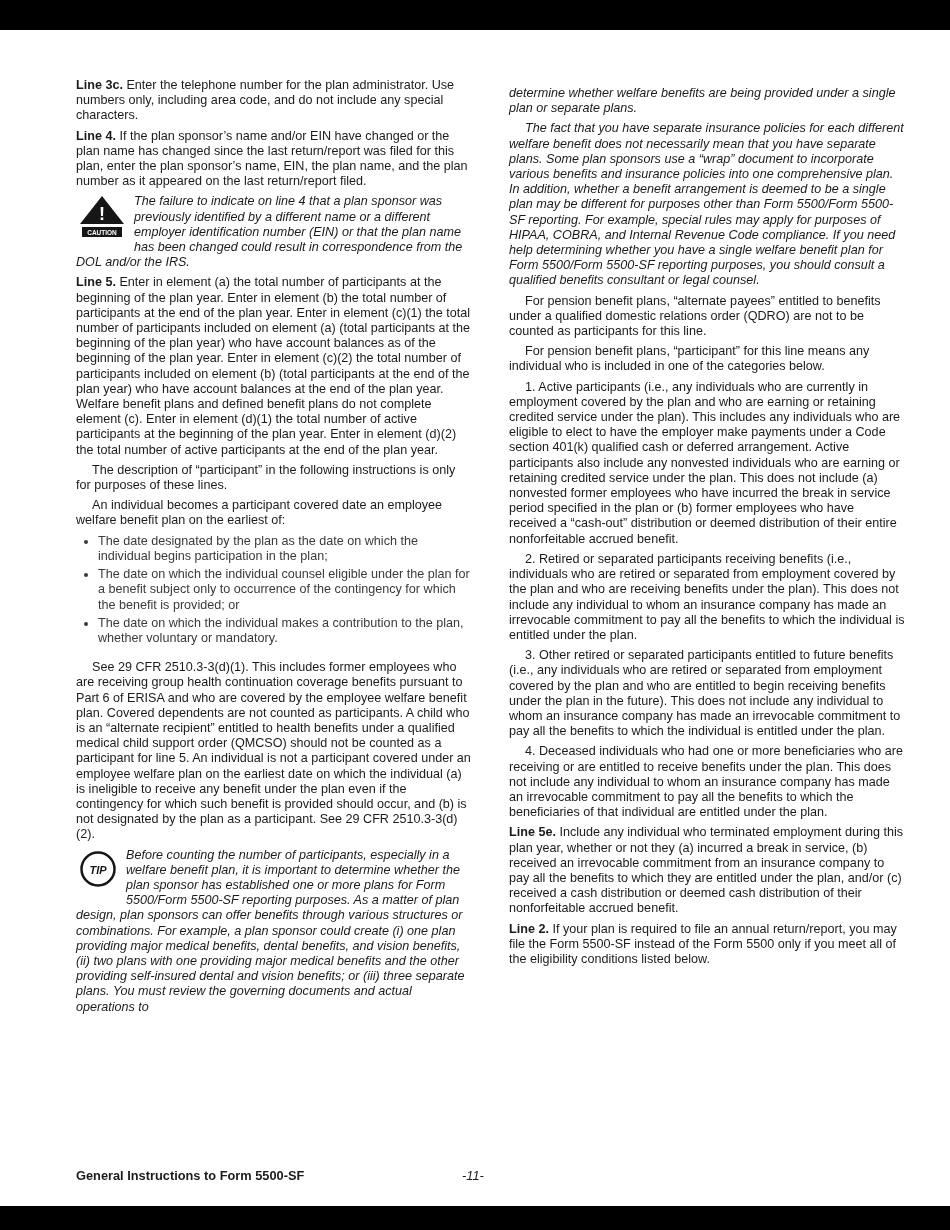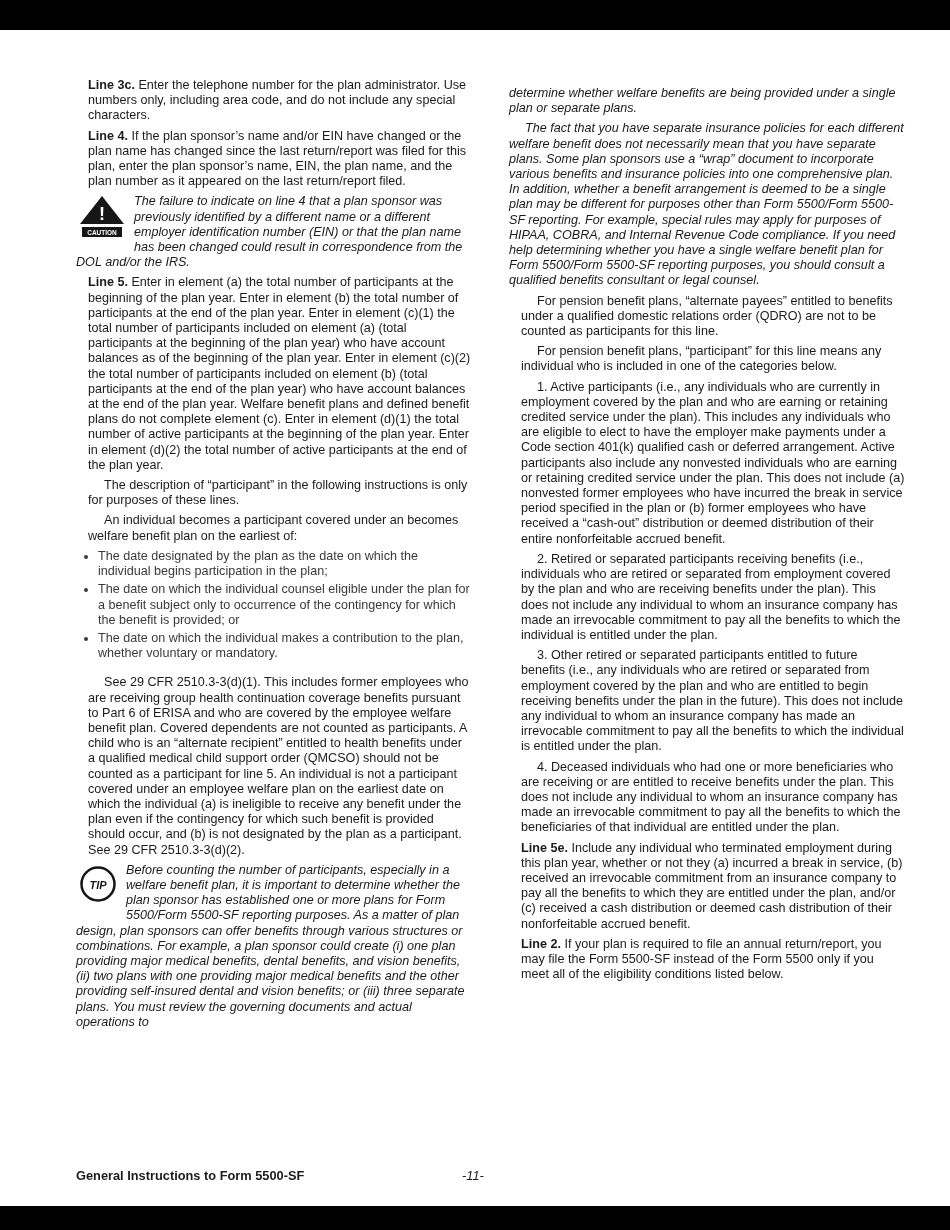--- a/index.html
+++ b/index.html
@@ -22,21 +22,21 @@
   .scan-bar.top { top:0; height:30px; }
   .scan-bar.bottom { bottom:0; height:24px; }
   .content {
     position:absolute;
     top:78px; left:76px; width:830px;
     display:flex; gap:37px;
     font-size:12.6px; line-height:15.2px;
     text-align:left;
   }
   .col { width:396px; }
-  p { margin:0 0 5px 12px; }
+  p { margin:0 0 5px 0; }
   p.indent { text-indent:16px; }
   .lead { font-weight:bold; }
   .note {
     font-style:italic;
     margin:1px 0 5px 0;
   }
   .note::after { content:""; display:block; clear:both; }
   .note-icon {
     float:left;
     margin:2px 9px 2px 3px;
@@ -82,21 +82,21 @@
             <text x="23" y="39" text-anchor="middle" font-size="6.5" font-weight="bold" fill="#ffffff">CAUTION</text>
           </svg>
         </span>
         <span class="note-text">The failure to indicate on line 4 that a plan sponsor was previously identified by a different name or a different employer identification number (EIN) or that the plan name has been changed could result in correspondence from the DOL and/or the IRS.</span>
       </div>
 
       <p><b class="lead">Line 5.</b><span> Enter in element (a) the total number of participants at the beginning of the plan year. Enter in element (b) the total number of participants at the end of the plan year. Enter in element (c)(1) the total number of participants included on element (a) (total participants at the beginning of the plan year) who have account balances as of the beginning of the plan year. Enter in element (c)(2) the total number of participants included on element (b) (total participants at the end of the plan year) who have account balances at the end of the plan year. Welfare benefit plans and defined benefit plans do not complete element (c). Enter in element (d)(1) the total number of active participants at the beginning of the plan year. Enter in element (d)(2) the total number of active participants at the end of the plan year.</span></p>
 
       <p class="indent">The description of “participant” in the following instructions is only for purposes of these lines.</p>
 
-      <p class="indent">An individual becomes a participant covered under an becomes welfare benefit plan on the earliest of:</p>
+      <p class="indent">An individual becomes a participant covered date an employee welfare benefit plan on the earliest of:</p>
 
       <ul class="bullets">
         <li>The date designated by the plan as the date on which the individual begins participation in the plan;</li>
         <li>The date on which the individual counsel eligible under the plan for a benefit subject only to occurrence of the contingency for which the benefit is provided; or</li>
         <li>The date on which the individual makes a contribution to the plan, whether voluntary or mandatory.</li>
       </ul>
 
       <p class="indent">See 29 CFR 2510.3-3(d)(1). This includes former employees who are receiving group health continuation coverage benefits pursuant to Part 6 of ERISA and who are covered by the employee welfare benefit plan. Covered dependents are not counted as participants. A child who is an “alternate recipient” entitled to health benefits under a qualified medical child support order (QMCSO) should not be counted as a participant for line 5. An individual is not a participant covered under an employee welfare plan on the earliest date on which the individual (a) is ineligible to receive any benefit under the plan even if the contingency for which such benefit is provided should occur, and (b) is not designated by the plan as a participant. See 29 CFR 2510.3-3(d)(2).</p>
 
       <div class="note">

